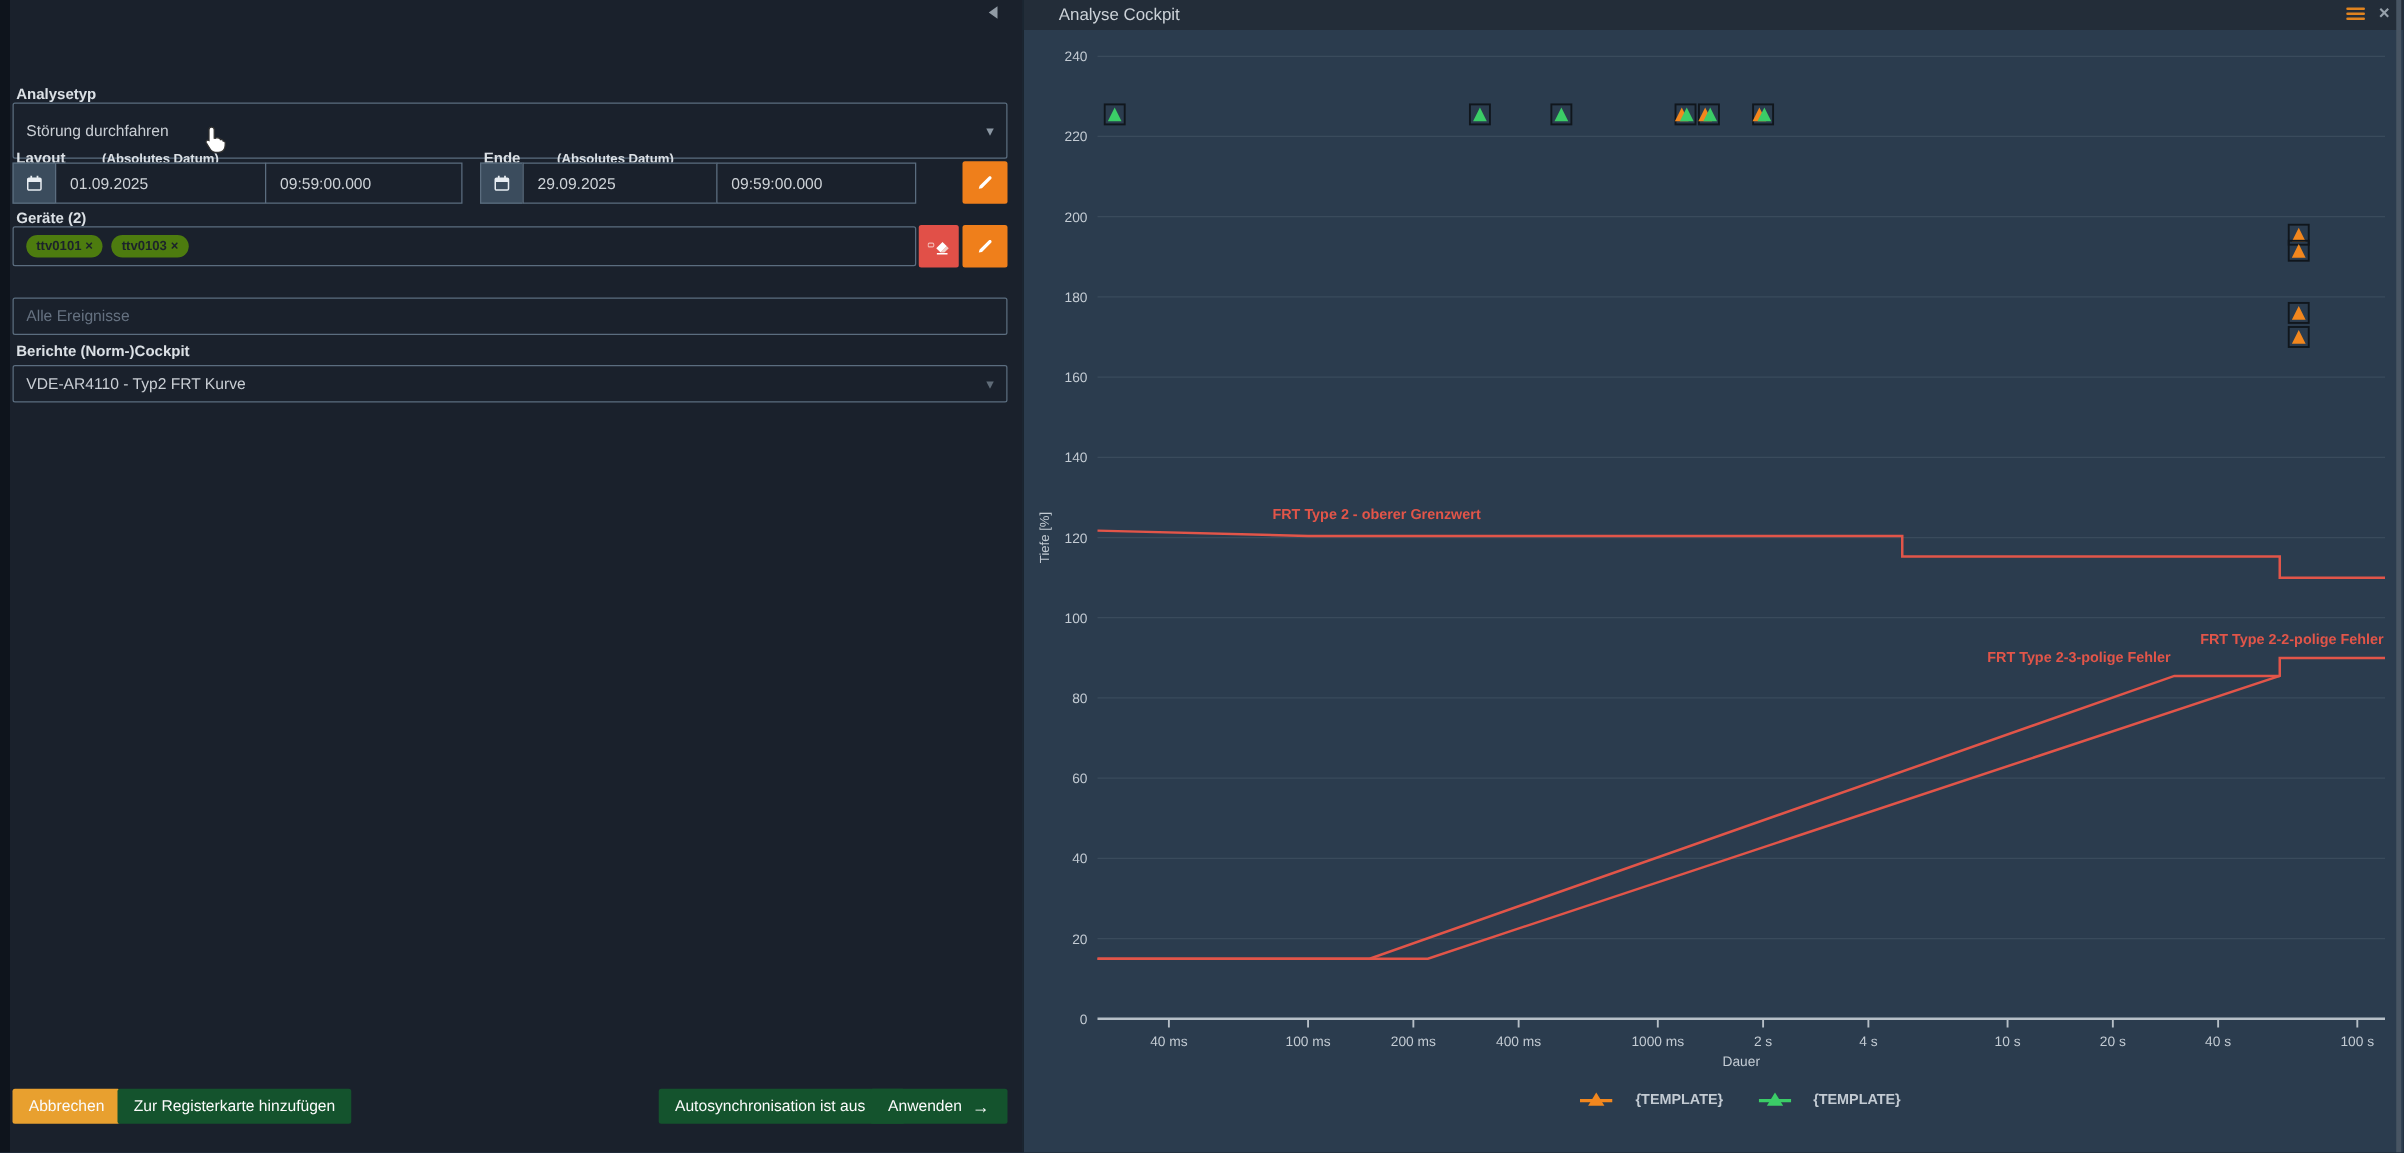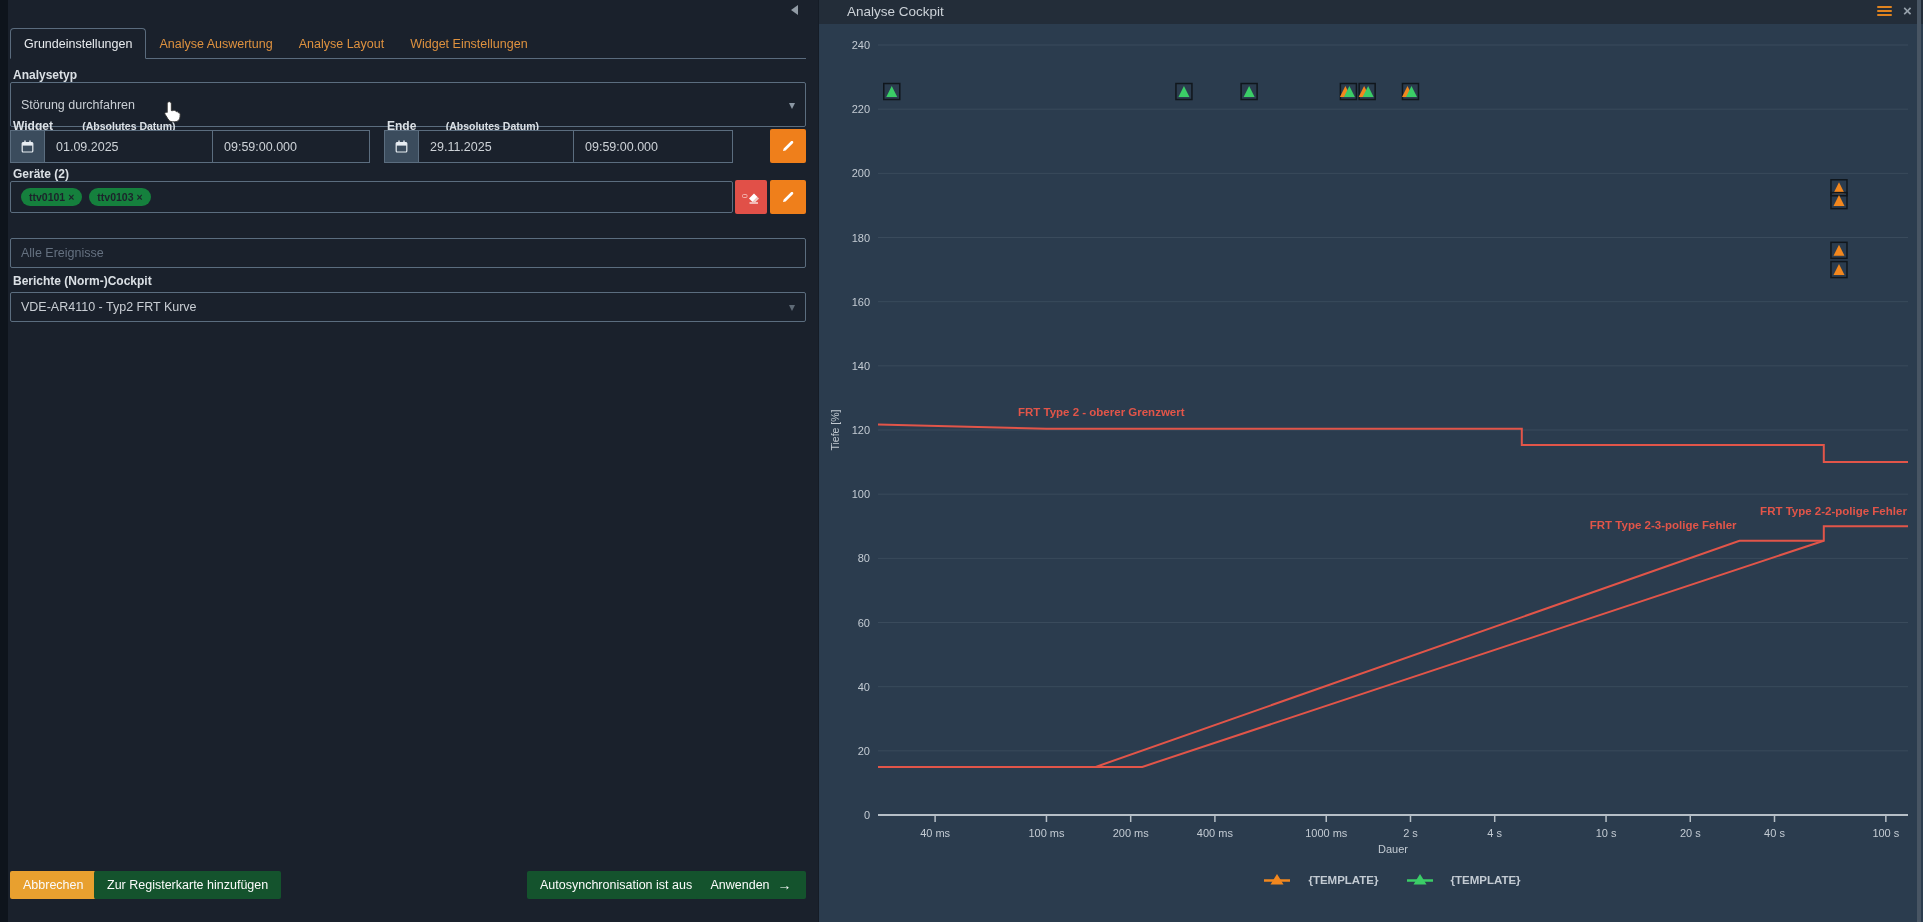--- a/index.html
+++ b/index.html
@@ -26,21 +26,21 @@
   .selectbox .caret{margin-left:auto;color:#8b97a3;font-size:12px;}
   .caret.dim{color:#5f6b77;}
   .cell{position:absolute;border:1px solid #5b6d7f;background:#1a212c;box-sizing:border-box;height:33px;
         display:flex;align-items:center;font-size:12.5px;color:#cdd2d7;padding-left:11px;}
   .iconcell{position:absolute;width:35px;height:33px;background:#3b4c5d;border:1px solid #5b6d7f;
         box-sizing:border-box;display:flex;align-items:center;justify-content:center;}
   .sqbtn{position:absolute;width:36px;height:34px;border:none;border-radius:2px;display:flex;
         align-items:center;justify-content:center;cursor:pointer;padding:0;}
   .sqbtn.orange{background:#ef7f1b;}
   .sqbtn.red{background:#e15048;width:32px;}
-  .chip{display:inline-flex;align-items:center;background:#15803d;color:#1c232b;font-size:10.5px;
+  .chip{display:inline-flex;align-items:center;background:#4d7c0f;color:#1c232b;font-size:10.5px;
         font-weight:bold;border-radius:9px;padding:3px 8px;margin-right:7px;}
   .chip .x{margin-left:3px;font-weight:bold;cursor:pointer;}
   input.textfield{position:absolute;height:30px;border:1px solid #5b6d7f;border-radius:2px;background:#1a212c;
         color:#cdd2d7;font-size:12.5px;padding:0 10px;box-sizing:border-box;outline:none;
         font-family:"Liberation Sans",sans-serif;}
   input.textfield::placeholder{color:#657180;opacity:1;}
   .btn{position:absolute;height:28px;border:none;border-radius:2px;color:#fbfbfb;font-size:12.5px;
        display:flex;align-items:center;justify-content:center;padding:0 13px;cursor:pointer;
        font-family:"Liberation Sans",sans-serif;}
   .btn.orange{background:#14532d;}
@@ -60,35 +60,29 @@
         border-bottom:5px solid transparent;border-right:7px solid #919ba5;cursor:pointer;}
   #scrollbar{position:absolute;left:1917px;top:0;width:4px;height:922px;background:#485563;}
   #cursor{position:absolute;left:160px;top:100px;pointer-events:none;}
 </style>
 </head>
 <body>
 
 <div id="left-panel">
   <div id="edge-strip"></div>
 
-  <div class="tabbar">
-    <div class="tab active">Grundeinstellungen</div>
-    <div class="tab">Analyse Auswertung</div>
-    <div class="tab">Analyse Layout</div>
-    <div class="tab">Widget Einstellungen</div>
-  </div>
 
   <div class="fldlabel" style="left:13px;top:68px;">Analysetyp</div>
   <div class="selectbox" style="left:10px;top:82px;width:796px;">
     <span>Störung durchfahren</span>
     <span class="caret">▾</span>
   </div>
 
   <div class="fldlabel" style="left:13px;top:119px;">
-    <span>Widget</span>
+    <span>Layout</span>
     <span class="suffix">(Absolutes Datum)</span>
   </div>
   <div class="fldlabel" style="left:387px;top:119px;">
     <span>Ende</span>
     <span class="suffix">(Absolutes Datum)</span>
   </div>
 
   <div class="iconcell" style="left:10px;top:130px;">
     <svg width="13" height="13" viewBox="0 0 13 13">
       <rect x="1.2" y="2.6" width="10.6" height="9.4" rx="1" fill="none" stroke="#e8edf2" stroke-width="1.2"></rect>
@@ -101,21 +95,21 @@
   <div class="cell" style="left:212px;top:130px;width:158px;">09:59:00.000</div>
 
   <div class="iconcell" style="left:384px;top:130px;">
     <svg width="13" height="13" viewBox="0 0 13 13">
       <rect x="1.2" y="2.6" width="10.6" height="9.4" rx="1" fill="none" stroke="#e8edf2" stroke-width="1.2"></rect>
       <line x1="4" y1="0.6" x2="4" y2="3.4" stroke="#e8edf2" stroke-width="1.4"></line>
       <line x1="9" y1="0.6" x2="9" y2="3.4" stroke="#e8edf2" stroke-width="1.4"></line>
       <rect x="1.2" y="2.6" width="10.6" height="3" fill="#e8edf2"></rect>
     </svg>
   </div>
-  <div class="cell" style="left:418px;top:130px;width:156px;">29.11.2025</div>
+  <div class="cell" style="left:418px;top:130px;width:156px;">29.09.2025</div>
   <div class="cell" style="left:573px;top:130px;width:160px;">09:59:00.000</div>
 
   <button class="sqbtn orange" style="left:770px;top:129px;">
     <svg width="14" height="14" viewBox="0 0 14 14">
       <path d="M2 12 L2.7 9.6 L10 2.3 C10.5 1.8 11.4 1.8 11.9 2.3 C12.4 2.8 12.4 3.7 11.9 4.2 L4.6 11.5 Z" fill="#ffffff"></path>
     </svg>
   </button>
 
   <div class="fldlabel" style="left:13px;top:167px;">Geräte (2)</div>
   <div class="selectbox" style="left:10px;top:181px;width:723px;height:32px;">

